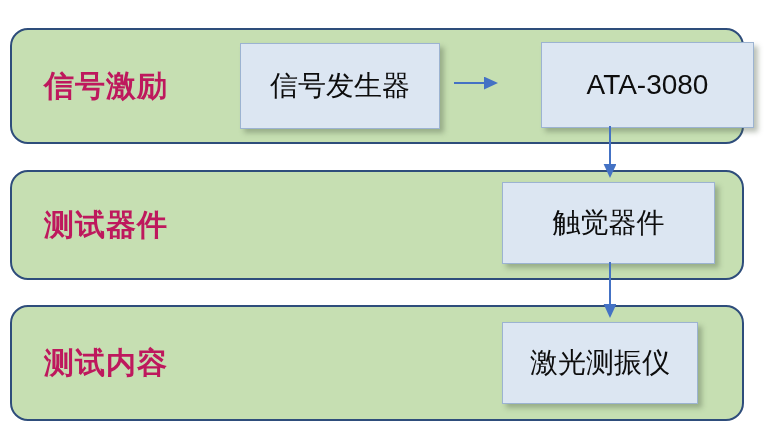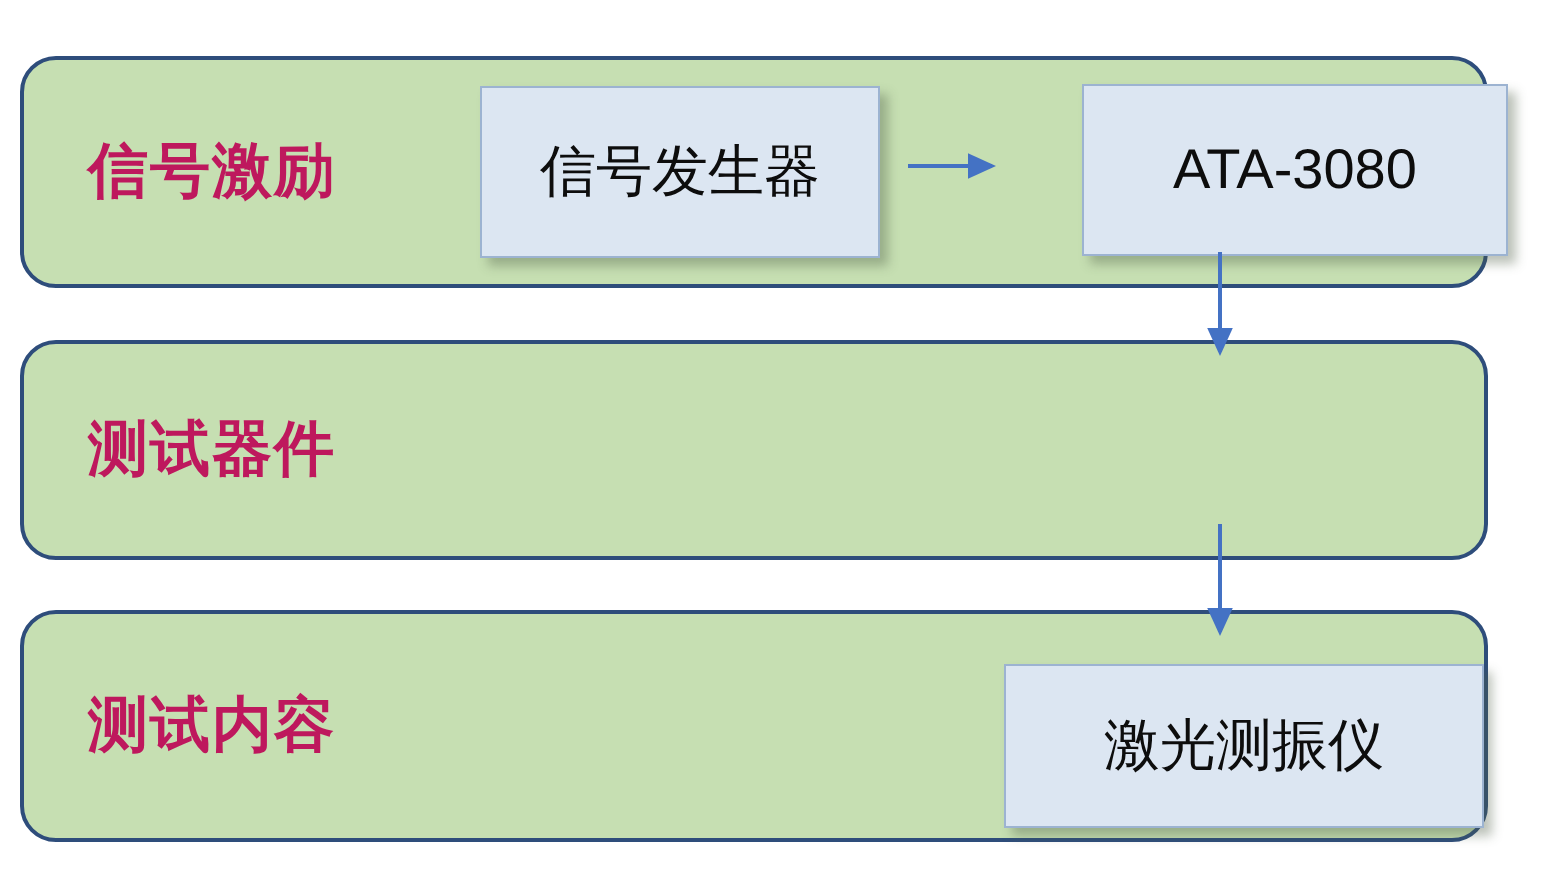--- a/index.html
+++ b/index.html
@@ -52,21 +52,21 @@
     align-items: center;
     justify-content: center;
     font-size: 28px;
     color: #0d0d0d;
     box-shadow: 4px 4px 5px rgba(80,95,70,0.38);
     white-space: nowrap;
   }
   #node-siggen  { left: 240px; top: 43px;  width: 200px; height: 86px; }
   #node-ata     { left: 502px; top: 42px;  width: 213px; height: 86px; margin-left: 39px; }
   #node-tactile { left: 502px; top: 182px; width: 213px; height: 82px; }
-  #node-ldv     { left: 502px; top: 332px; width: 240px; height: 82px; }
+  #node-ldv     { left: 502px; top: 322px; width: 196px; height: 82px; }
 
   .connector {
     position: absolute;
     overflow: visible;
   }
   #conn-h { left: 440px; top: 62px;  width: 70px;  height: 42px; }
   #conn-v1 { left: 580px; top: 126px; width: 60px;  height: 60px; }
   #conn-v2 { left: 580px; top: 262px; width: 60px;  height: 64px; }
 </style>
 </head>
@@ -81,20 +81,21 @@
   <div class="band" id="band-3">
     <div class="band-label">测试内容</div>
   </div>
 
   <div class="band" id="band-2">
     <div class="band-label">测试器件</div>
   </div>
 
   <div class="node" id="node-siggen">信号发生器</div>
   <div class="node" id="node-ata">ATA-3080</div>
+  <div class="node" id="node-tactile">触觉器件</div>
   <div class="node" id="node-ldv">激光测振仪</div>
 
   <svg class="connector" id="conn-h" viewBox="0 0 70 42" width="70" height="42">
     <defs>
       <marker id="arrow-right" markerWidth="7" markerHeight="7" refX="6" refY="3.2" orient="auto">
         <path d="M0,0 L7,3.2 L0,6.4 z" fill="#4472c4"></path>
       </marker>
     </defs>
     <line x1="14" y1="21" x2="56" y2="21" stroke="#4472c4" stroke-width="2" marker-end="url(#arrow-right)"></line>
   </svg>

